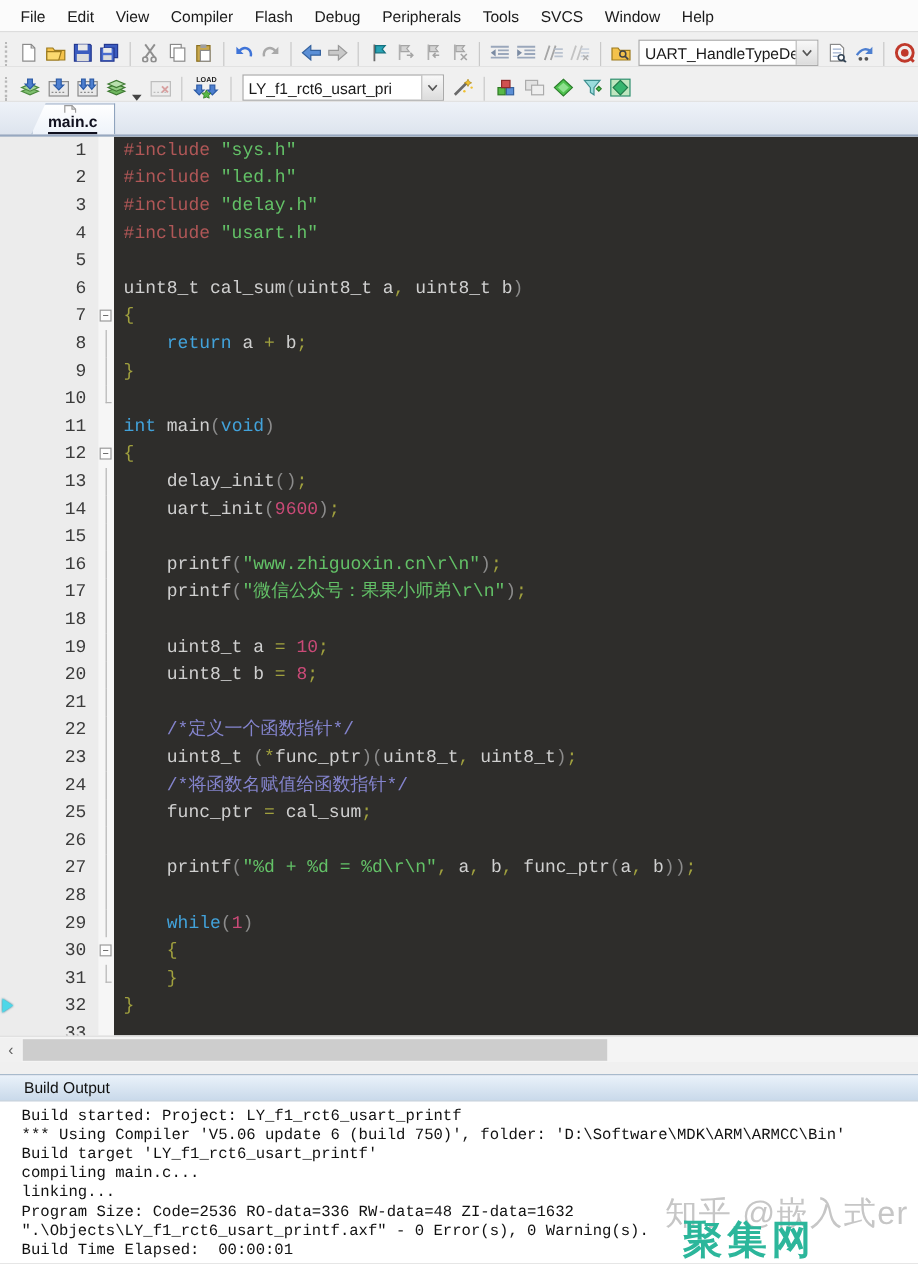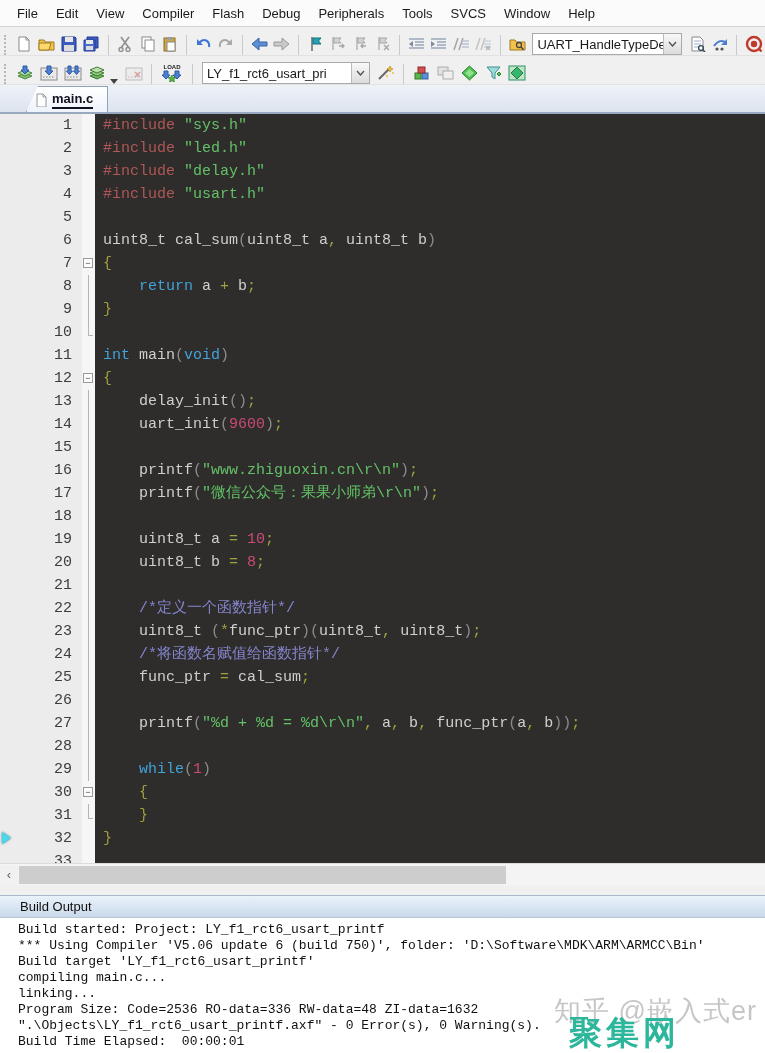--- a/index.html
+++ b/index.html
@@ -28,21 +28,21 @@
     overflow:hidden; flex:1; }
   .combo-btn { width:18px; height:20px; background:linear-gradient(#f8f8f8,#dcdcdc);
     border-left:1px solid #bbb; display:flex; align-items:center; justify-content:center; }
   .loadtxt { font-size:6px; font-weight:bold; color:#222; line-height:5px; text-align:center; }
 
   
   .tabbar { height:29px; background:linear-gradient(#eef2f8,#dde4ee);
     border-bottom:2px solid #97a8c0; display:flex; align-items:flex-end; padding-left:26px; }
   .tab { height:26px; background:linear-gradient(#ffffff,#eef3fa); border:1px solid #8fa3bd;
     border-bottom:none; display:flex; align-items:center; padding:0 14px 0 8px;
-    clip-path:polygon(12px 0, 100% 0, 100% 100%, 0 100%); position:relative; }
+    clip-path:polygon(12px 0, 100% 0, 100% 100%, 0 100%); position:relative;flex-direction:column; }
   .tab-label { font-size:13px; font-weight:bold; color:#10101e;
     border-bottom:2px solid #10101e; padding-bottom:1px; margin-left:5px; }
 
   
   .editor { position:relative; height:749px; overflow:hidden; background:#ececec; }
   .ed-bg-fold { position:absolute; left:82px; top:0; bottom:0; width:13px; background:#f6f6f6; }
   .ed-bg-code { position:absolute; left:95px; top:0; bottom:0; right:0; background:#2e2d2b; }
   .rows { position:relative; }
   .row { display:flex; height:23px; line-height:23px; position:relative; }
   .ln { width:82px; text-align:right; padding-right:10px;

